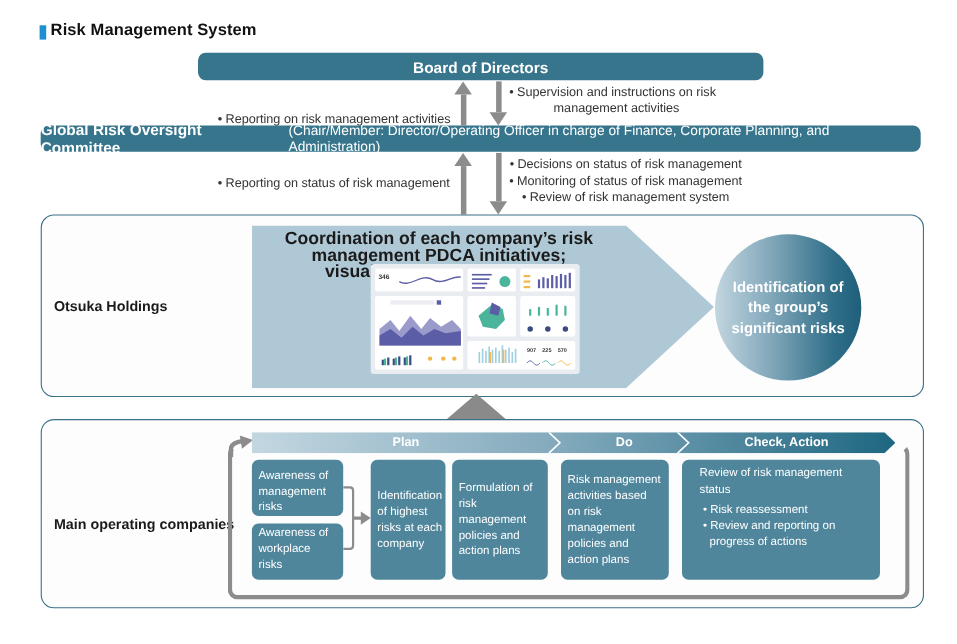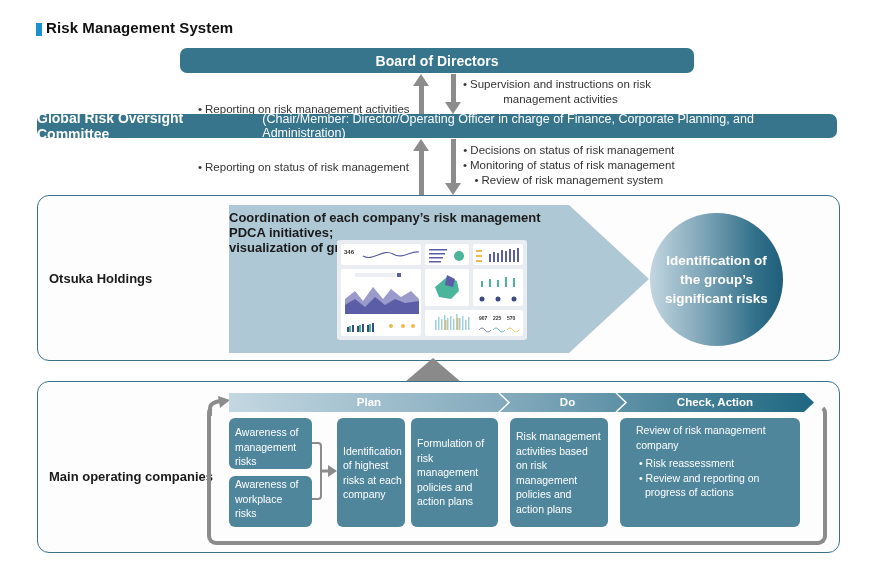--- a/index.html
+++ b/index.html
@@ -25,21 +25,21 @@
   .arrow-up-head { width: 0; height: 0; border-left: 8px solid transparent; border-right: 8px solid transparent; border-bottom: 12px solid #8c8c8c; }
   .arrow-down-head { width: 0; height: 0; border-left: 8px solid transparent; border-right: 8px solid transparent; border-top: 12px solid #8c8c8c; }
 
   
   .section { border: 1.5px solid #3a7188; border-radius: 12px; background: #fdfdfd; }
   .otsuka { left: 37px; top: 195px; width: 801px; height: 164px; }
   .mainops { left: 37px; top: 381px; width: 801px; height: 170px; }
   .section-label { font-size: 13px; font-weight: bold; color: #1a1a1a; }
 
   .coord-band { left: 229px; top: 205px; width: 420px; height: 148px; }
-  .coord-text { left: 229px; top: 210px; width: 340px; text-align: left; font-size: 13px; font-weight: bold; line-height: 15px; color: #1a1a1a; }
+  .coord-text { left: 229px; top: 210px; width: 340px; text-align: center; font-size: 16px; font-weight: bold; line-height: 15px; color: #1a1a1a; }
 
   .dashboard { left: 337px; top: 240px; width: 190px; height: 100px; background: #e9edf1; border-radius: 3px; }
   .dash-card { position: absolute; background: #fff; border-radius: 2px; }
 
   .circle { left: 650px; top: 213px; width: 133px; height: 133px; border-radius: 50%;
             background: linear-gradient(90deg, #c2d6e0 0%, #7ea5b8 40%, #316f89 80%, #1f5f7a 100%);
             display: flex; align-items: center; justify-content: center; text-align: center;
             color: #fff; font-weight: bold; font-size: 13.5px; line-height: 19px; }
 
   .up-triangle { left: 405px; top: 358px; width: 0; height: 0; border-left: 28px solid transparent; border-right: 28px solid transparent; border-bottom: 24px solid #8a8a8a; }
@@ -277,16 +277,16 @@
 </div>
 <div class="abs box box-center" style="left:411px; top:418px; width:87px; height:109px;">
   <span>Formulation of risk management policies and action plans</span>
 </div>
 
 <div class="abs box box-center" style="left:510px; top:418px; width:98px; height:109px;">
   <span>Risk management activities based on risk management policies and action plans</span>
 </div>
 
 <div class="abs box" style="left:620px; top:418px; width:180px; height:109px; padding-top:5px;">
-  <div style="padding-left:10px; margin-bottom:4px;">Review of risk management company</div>
+  <div style="padding-left:10px; margin-bottom:4px;">Review of risk management status</div>
   <div style="padding-left:19px; text-indent:-6px;"><span>• </span><span>Risk reassessment</span></div>
   <div style="padding-left:19px; text-indent:-6px; margin-bottom:3px;"><span>• </span><span>Review and reporting on progress of actions</span></div>
 </div>
 
 </body></html>

